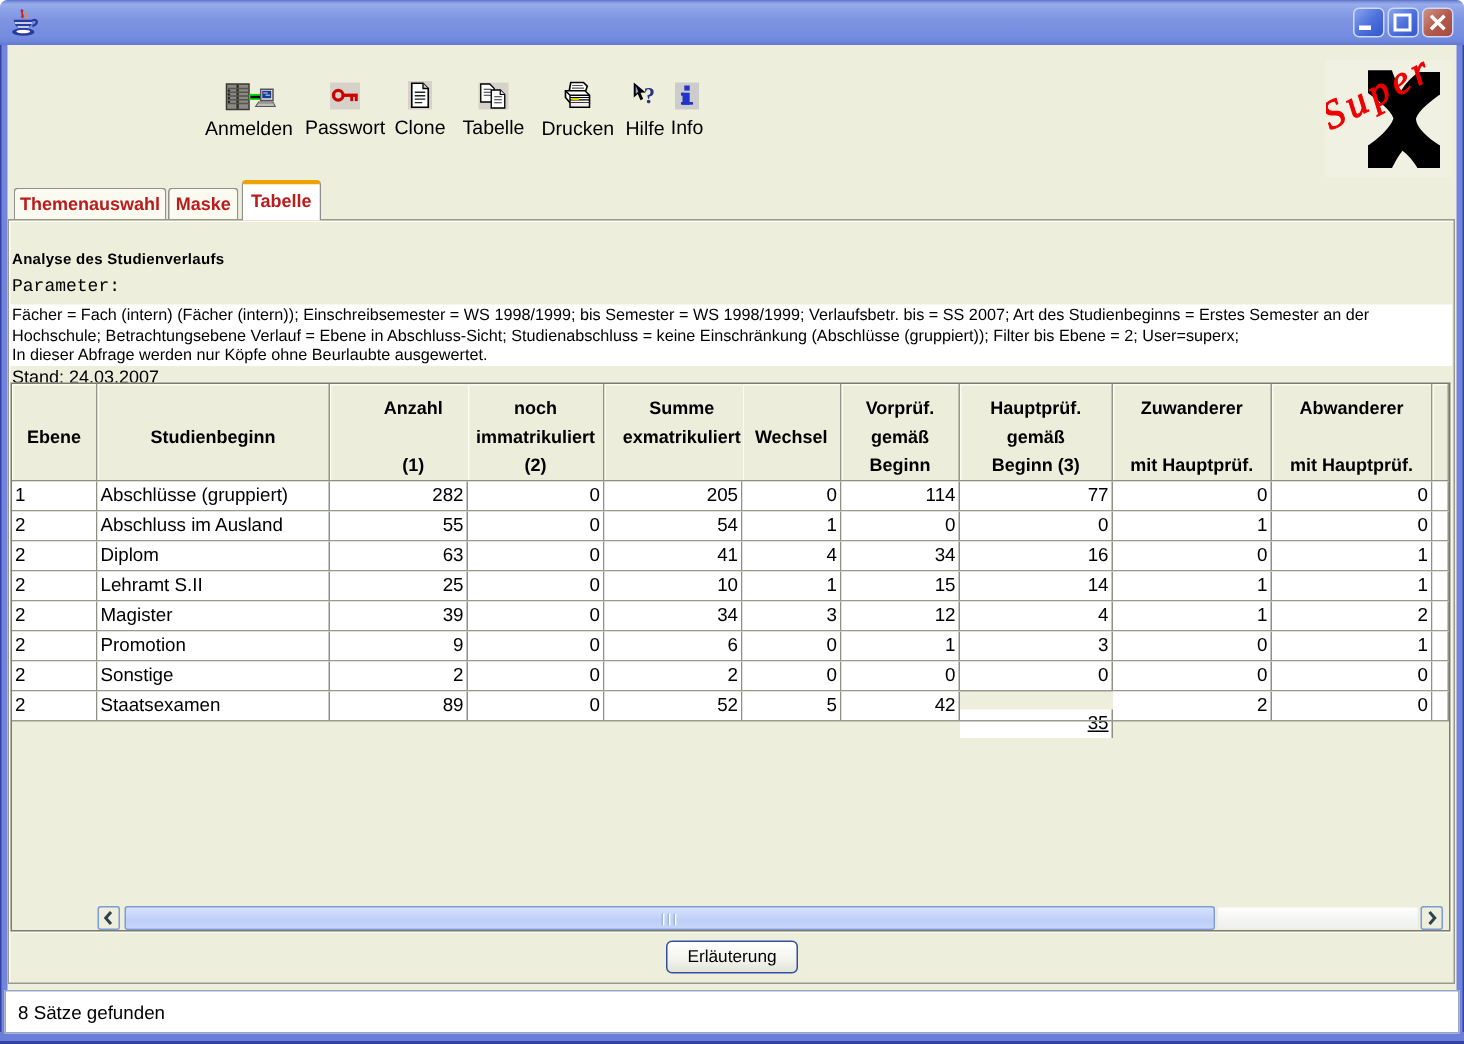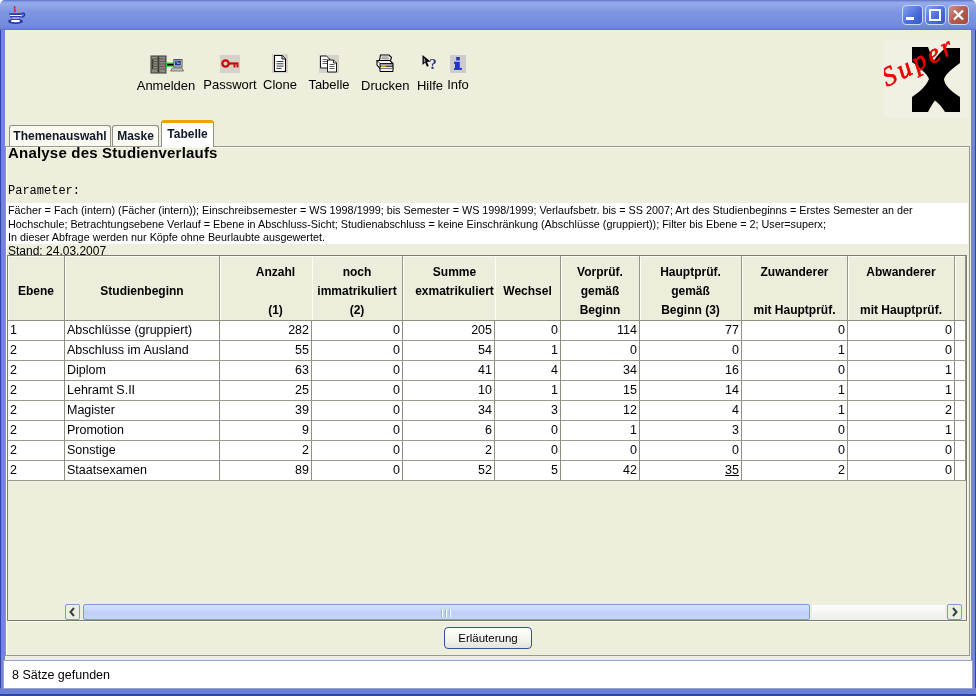--- a/index.html
+++ b/index.html
@@ -27,28 +27,28 @@
 
   
   .tool { position:absolute; top:54px; text-align:center; }
   .tool .lbl { display:block; margin-top:4px; font-size:13px; color:#000; white-space:nowrap; }
   .ticon { display:inline-block; height:20px; position:relative; vertical-align:top; }
 
   
   #logo { left:884px; top:40px; width:84px; height:78px; background:#f1f1e3; }
 
   
-  .tab { position:absolute; font-weight:bold; font-size:12px; color:#0f172a; border:1px solid #8e8f8e; border-bottom:none; border-radius:3px 3px 0 0; background:#fafaf1; text-align:center; }
+  .tab { position:absolute; font-weight:bold; font-size:12px; color:#b91c1c; border:1px solid #8e8f8e; border-bottom:none; border-radius:3px 3px 0 0; background:#fafaf1; text-align:center; }
   #tab1 { left:9px;  top:125px; width:102px; height:22px; line-height:21px; }
   #tab2 { left:112px; top:125px; width:47px; height:22px; line-height:21px; }
   #tab3 { left:161px; top:120px; width:53px; height:27px; line-height:23px; background:#ffffff; border-top:3px solid #eda400; z-index:3; }
 
   
   #panel { left:5px; top:146px; width:965px; height:510px; border:1px solid #9a9a8c; background:#eeeedc; box-shadow: inset 1px 1px 0 #fdfdf4; }
-  #heading { left:8px; top:144px; font-size:15px; font-weight:bold; letter-spacing:0.2px; }
+  #heading { left:8px; top:168px; font-size:10px; font-weight:bold; letter-spacing:0.2px; }
   #paramlbl { left:8px; top:184px; font-size:12px;font-family:Liberation Mono, monospace; }
   #parambox { left:6px; top:203px; width:962px; height:41px; background:#ffffff; font-size:10.8px; line-height:13.7px; padding-left:2px; padding-top:1px; letter-spacing:0px; white-space:nowrap; }
   #stand { left:8px; top:244px; font-size:12px; }
 
   
   #scrollpane { left:7px; top:255px; width:960px; height:366px; border:1px solid #7c7c72; background:#eeeedc; box-shadow: 1px 1px 0 #fbfbf0; }
   #tbl { position:absolute; left:8px; top:256px; }
   .hcell { position:absolute; top:0; height:64px; background:#ededdb; border-right:1px solid #95958a; box-shadow: inset 1px 1px 0 #fcfcf1; font-weight:bold; font-size:12px; text-align:center; }
   .hin { position:absolute; left:0; right:0; }
   .dcell { position:absolute; height:19px; background:#fff; border-right:1px solid #8f8f84; font-size:12.5px; line-height:19px; white-space:nowrap; overflow:hidden; }
@@ -335,21 +335,21 @@
       <div class="dcell num" style="left:840px;top:185px;width:107px;">0</div>
       <div class="dcell" style="left:947px;top:185px;width:11px;"></div>
       <div class="rowline" style="top:204px;"></div>
       <div class="dcell txt" style="left:0px;top:205px;width:57px;">2</div>
       <div class="dcell txt" style="left:57px;top:205px;width:155px;">Staatsexamen</div>
       <div class="dcell num" style="left:212px;top:205px;width:92px;">89</div>
       <div class="dcell num" style="left:304px;top:205px;width:91px;">0</div>
       <div class="dcell num" style="left:395px;top:205px;width:92px;">52</div>
       <div class="dcell num" style="left:487px;top:205px;width:66px;">5</div>
       <div class="dcell num" style="left:553px;top:205px;width:79px;">42</div>
-      <div class="dcell num" style="left:632px;top:205px;width:102px;text-decoration:underline;">35</div>
+      <div class="dcell num" style="left:632px;top:217px;width:102px;text-decoration:underline;">35</div>
       <div class="dcell num" style="left:734px;top:205px;width:106px;">2</div>
       <div class="dcell num" style="left:840px;top:205px;width:107px;">0</div>
       <div class="dcell" style="left:947px;top:205px;width:11px;"></div>
       <div class="rowline" style="top:224px;"></div>
     </div>
 
   <div id="hsb" class="abs">
     <div class="sbtn" style="left:0;">
       <svg width="13" height="14" viewBox="0 0 13 14">
           <path d="M8 3 L4.5 7 L8 11" fill="none" stroke="#31404f" stroke-width="2"></path>

